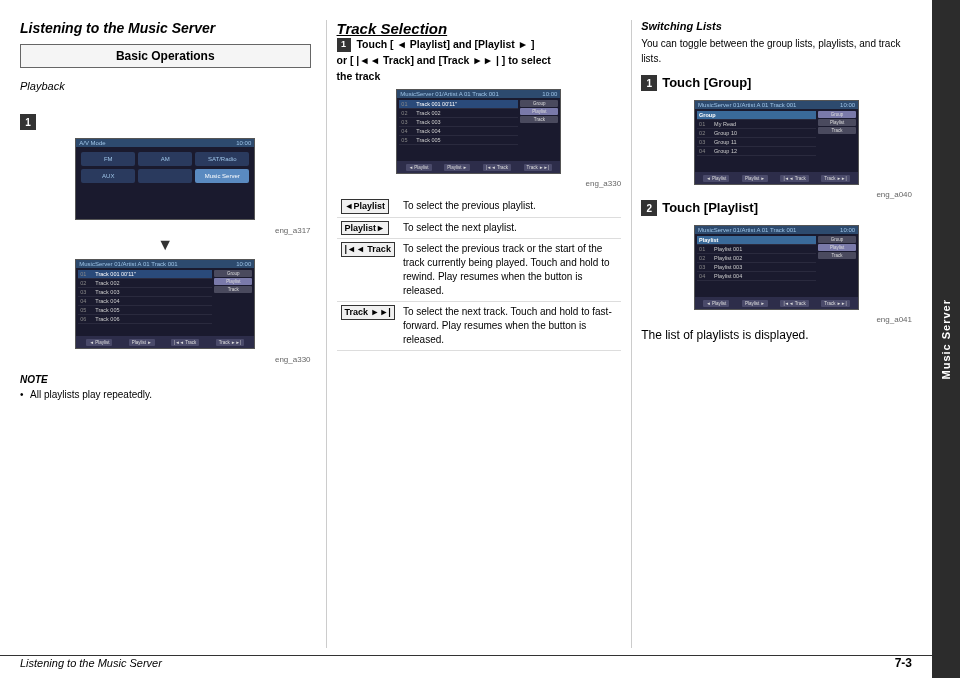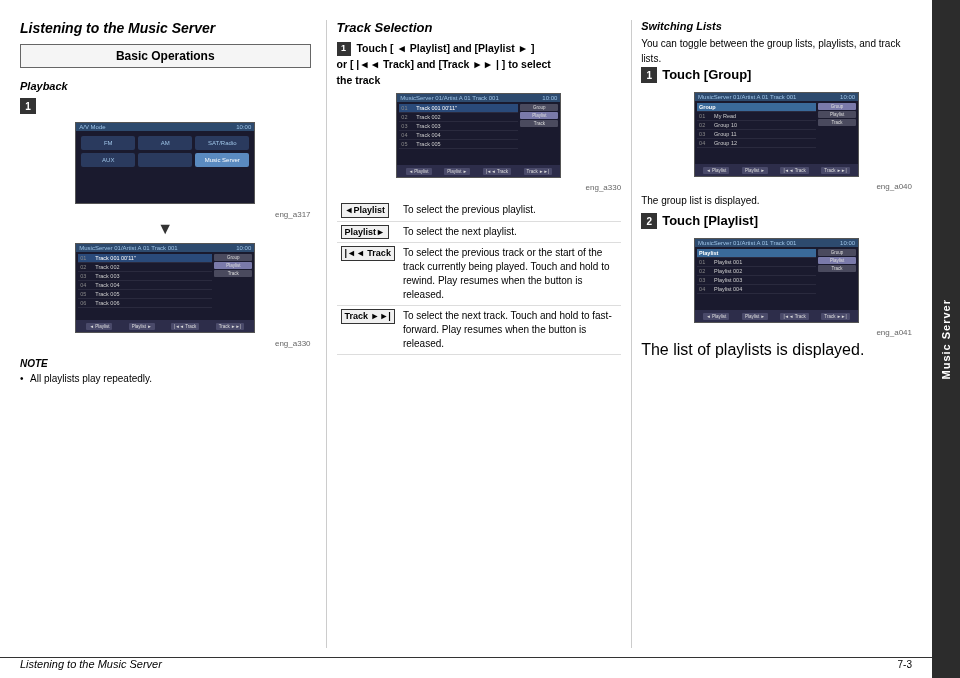--- a/index.html
+++ b/index.html
@@ -81,23 +81,23 @@
     .section-title {
       font-size: 14px;
       font-weight: bold;
       font-style: italic;
       margin-bottom: 8px;
       color: #000;
     }
 
     .subsection-title {
       font-size: 11px;
-      font-weight: bold;
+      font-weight: normal;
       font-style: italic;
-      margin-bottom: 5px;
+      margin-bottom: 21px;
       color: #000;
     }
 
     .basic-operations-box {
       border: 1px solid #666;
       text-align: center;
       padding: 4px 8px;
       font-size: 12px;
       font-weight: bold;
       margin-bottom: 12px;
@@ -336,20 +336,21 @@
       font-size: 9px;
       font-weight: bold;
       white-space: nowrap;
       background: #f0f0f0;
     }
 
     
     .switch-desc {
       font-size: 10px;
       line-height: 1.5;
+      margin-bottom: 8px;
       color: #000;
     }
 
     
     .page-footer {
       position: absolute;
       bottom: 8px;
       left: 0;
       right: 28px;
       display: flex;
@@ -359,29 +360,29 @@
       border-top: 1px solid #333;
     }
 
     .footer-title {
       font-size: 11px;
       font-style: italic;
       color: #000;
     }
 
     .footer-page {
-      font-size: 10px;
-      font-weight: normal;
+      font-size: 12px;
+      font-weight: bold;
     }
 
     .track-sel-title {
-      font-size: 13px;
+      font-size: 15px;
       font-weight: bold;
       font-style: italic;
-      margin-bottom: 6px;
+      text-decoration: underline;
     }
 
     .step-inline {
       font-size: 10.5px;
       line-height: 1.5;
       margin-bottom: 5px;
     }
 
     .step-inline .step-num-inline {
       display: inline-flex;
@@ -573,21 +574,20 @@
           </div>
           <div class="screen-bottom-bar">
             <div class="screen-nav-btn">◄ Playlist</div>
             <div class="screen-nav-btn">Playlist ►</div>
             <div class="screen-nav-btn">|◄◄ Track</div>
             <div class="screen-nav-btn">Track ►►|</div>
           </div>
         </div>
         <div class="img-caption">eng_a040</div>
 
-        <p style="font-size:10px; margin: 4px 0 6px 0;">The group list is displayed.</p>
 
         <div class="step-block">
           <span class="step-num">2</span>
           <span class="step-text">
             <strong>Touch [Playlist]</strong>
           </span>
         </div>
 
         <div class="screen-mockup-sm">
           <div class="screen-header">
@@ -610,21 +610,21 @@
           </div>
           <div class="screen-bottom-bar">
             <div class="screen-nav-btn">◄ Playlist</div>
             <div class="screen-nav-btn">Playlist ►</div>
             <div class="screen-nav-btn">|◄◄ Track</div>
             <div class="screen-nav-btn">Track ►►|</div>
           </div>
         </div>
         <div class="img-caption">eng_a041</div>
 
-        <p style="font-size:16px; margin-top:4px;">The list of playlists is displayed.</p>
+        <p style="font-size:12px; margin-top:4px;">The list of playlists is displayed.</p>
       </div>
 
     </div>
 
   </div>
 
   <div class="page-footer">
     <span class="footer-title">Listening to the Music Server</span>
     <span class="footer-page">7-3</span>
   </div>

